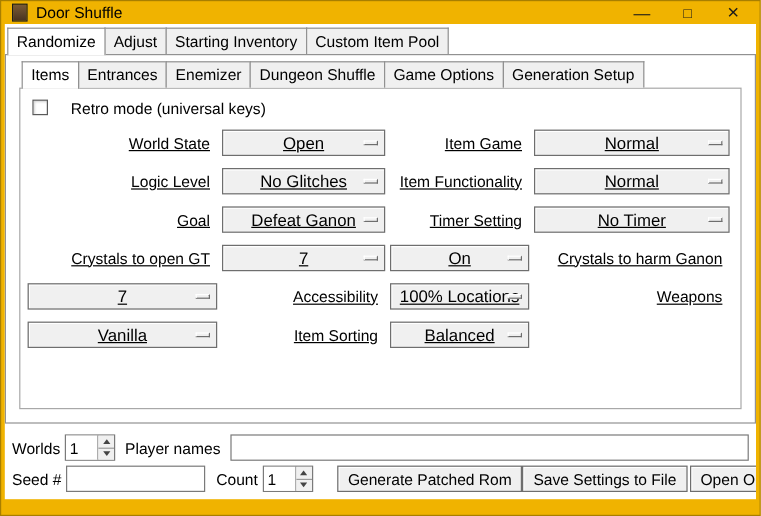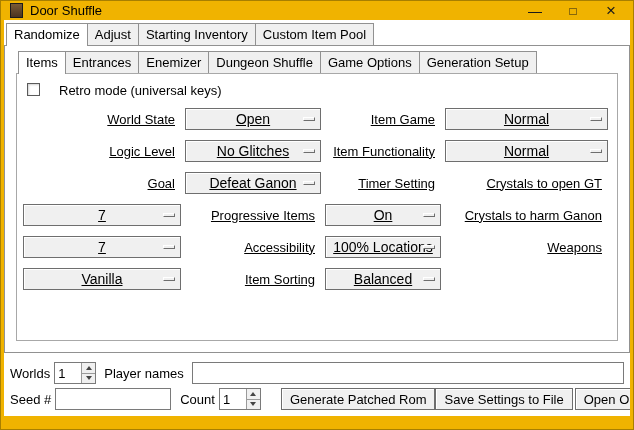--- a/index.html
+++ b/index.html
@@ -164,27 +164,30 @@
             <span>Normal</span>
             <span class="dd-ind"></span>
           </div>
 
           <div class="opt-label">Goal</div>
           <div class="dropdown">
             <span>Defeat Ganon</span>
             <span class="dd-ind"></span>
           </div>
           <div class="opt-label">Timer Setting</div>
+          <div class="dropdown">
+            <span>No Timer</span>
+            <span class="dd-ind"></span>
+          </div>
 
           <div class="opt-label">Crystals to open GT</div>
           <div class="dropdown">
             <span>7</span>
             <span class="dd-ind"></span>
           </div>
-          <div class="opt-label">Progressive Items</div>
           <div class="dropdown">
             <span>On</span>
             <span class="dd-ind"></span>
           </div>
 
           <div class="opt-label">Crystals to harm Ganon</div>
           <div class="dropdown">
             <span>7</span>
             <span class="dd-ind"></span>
           </div>

